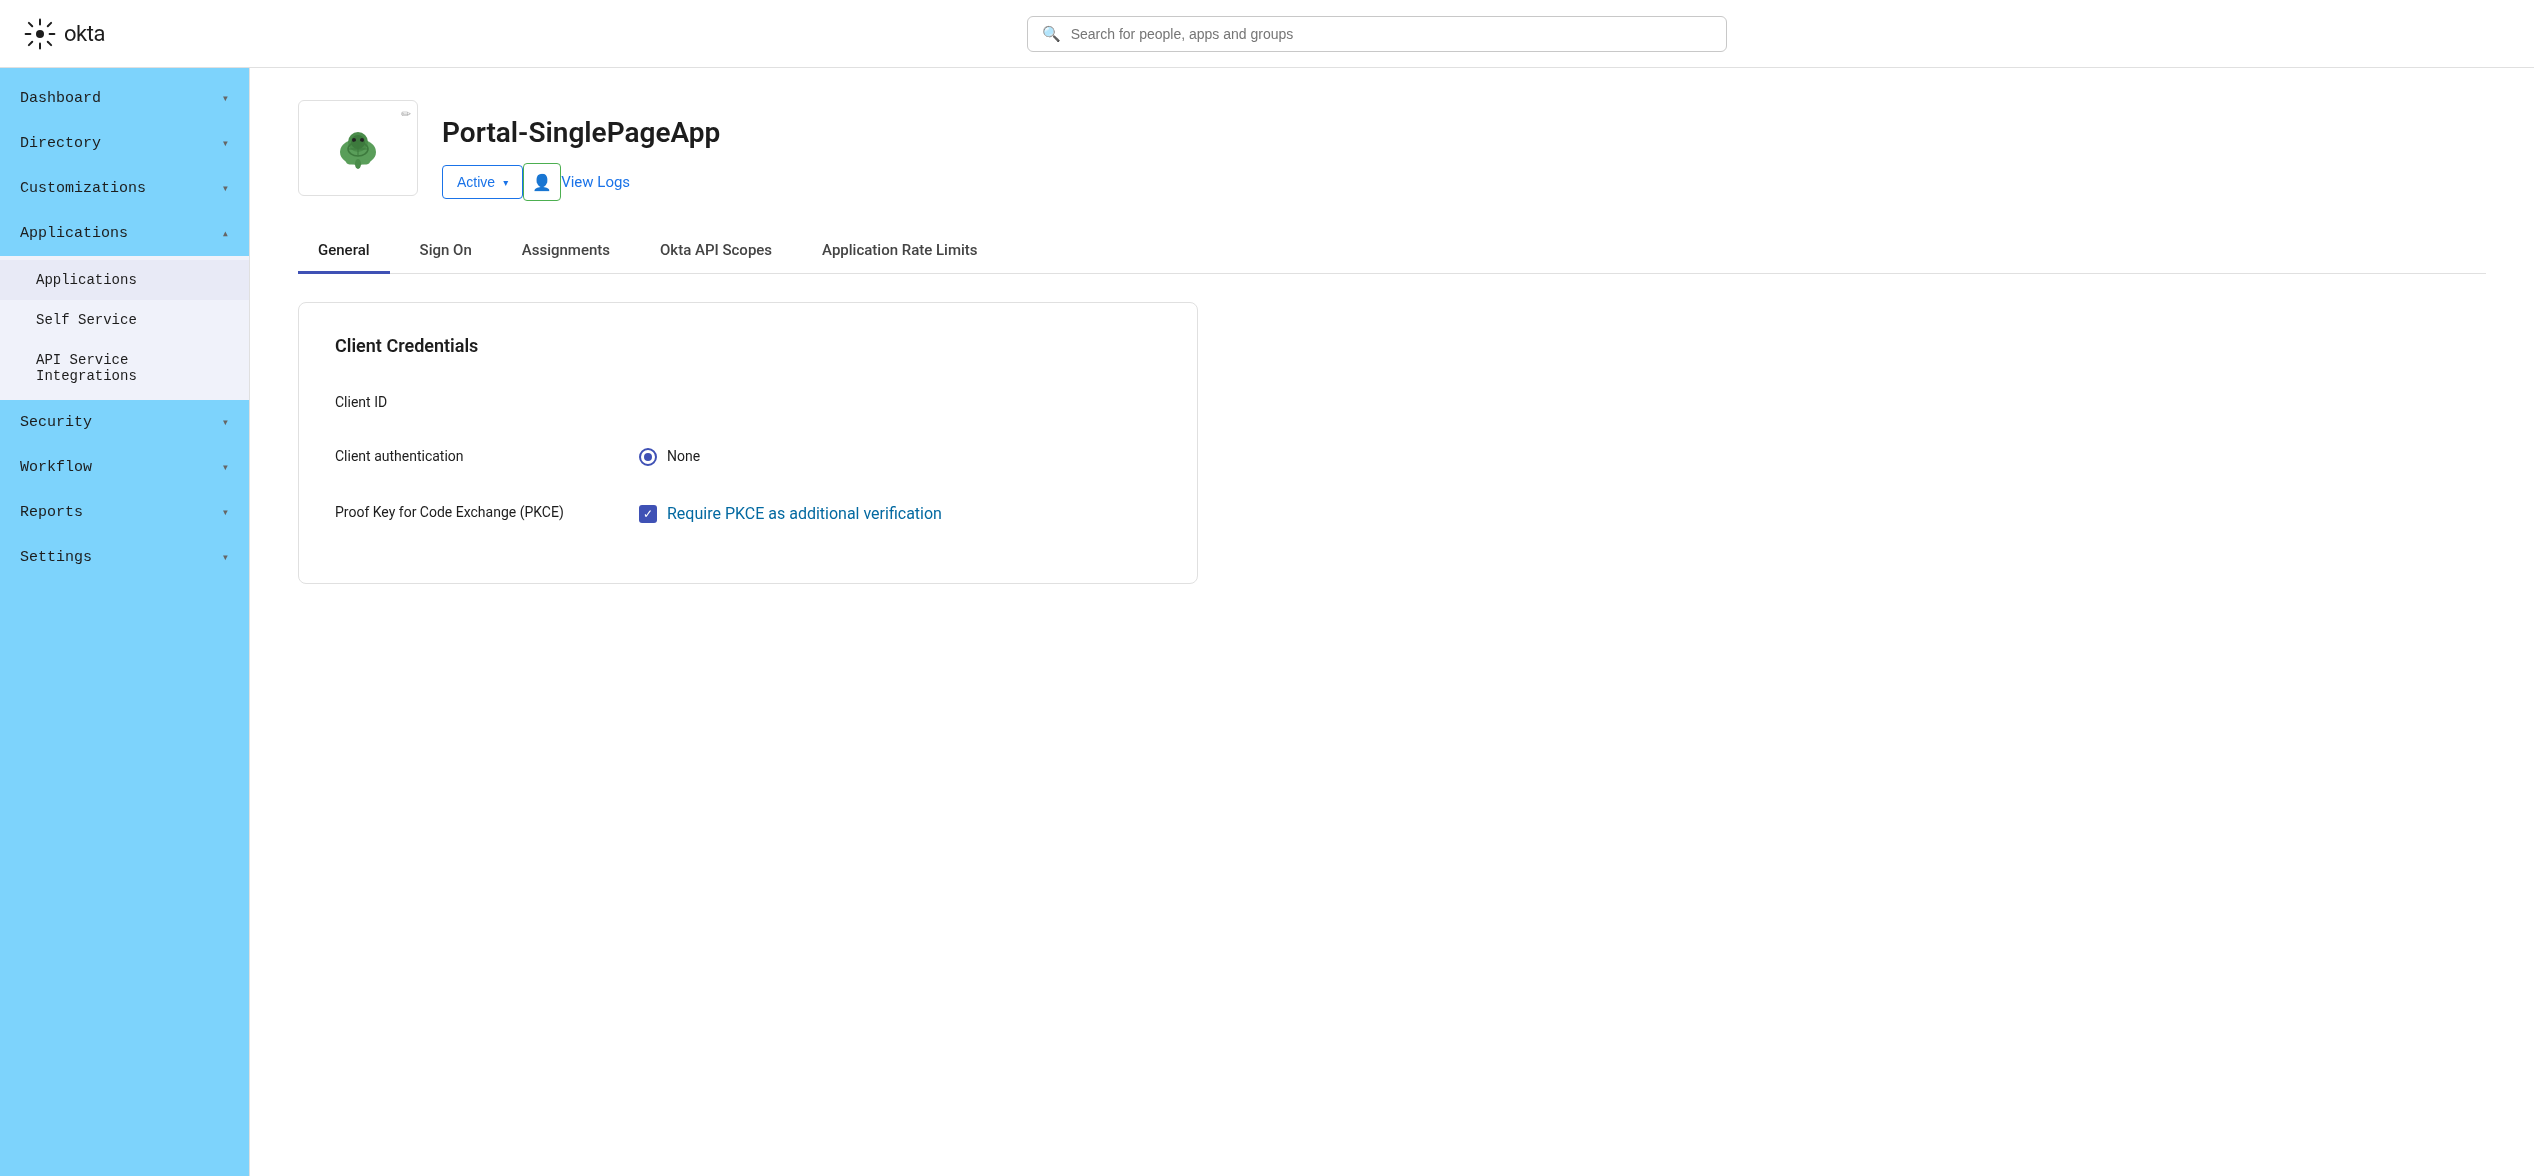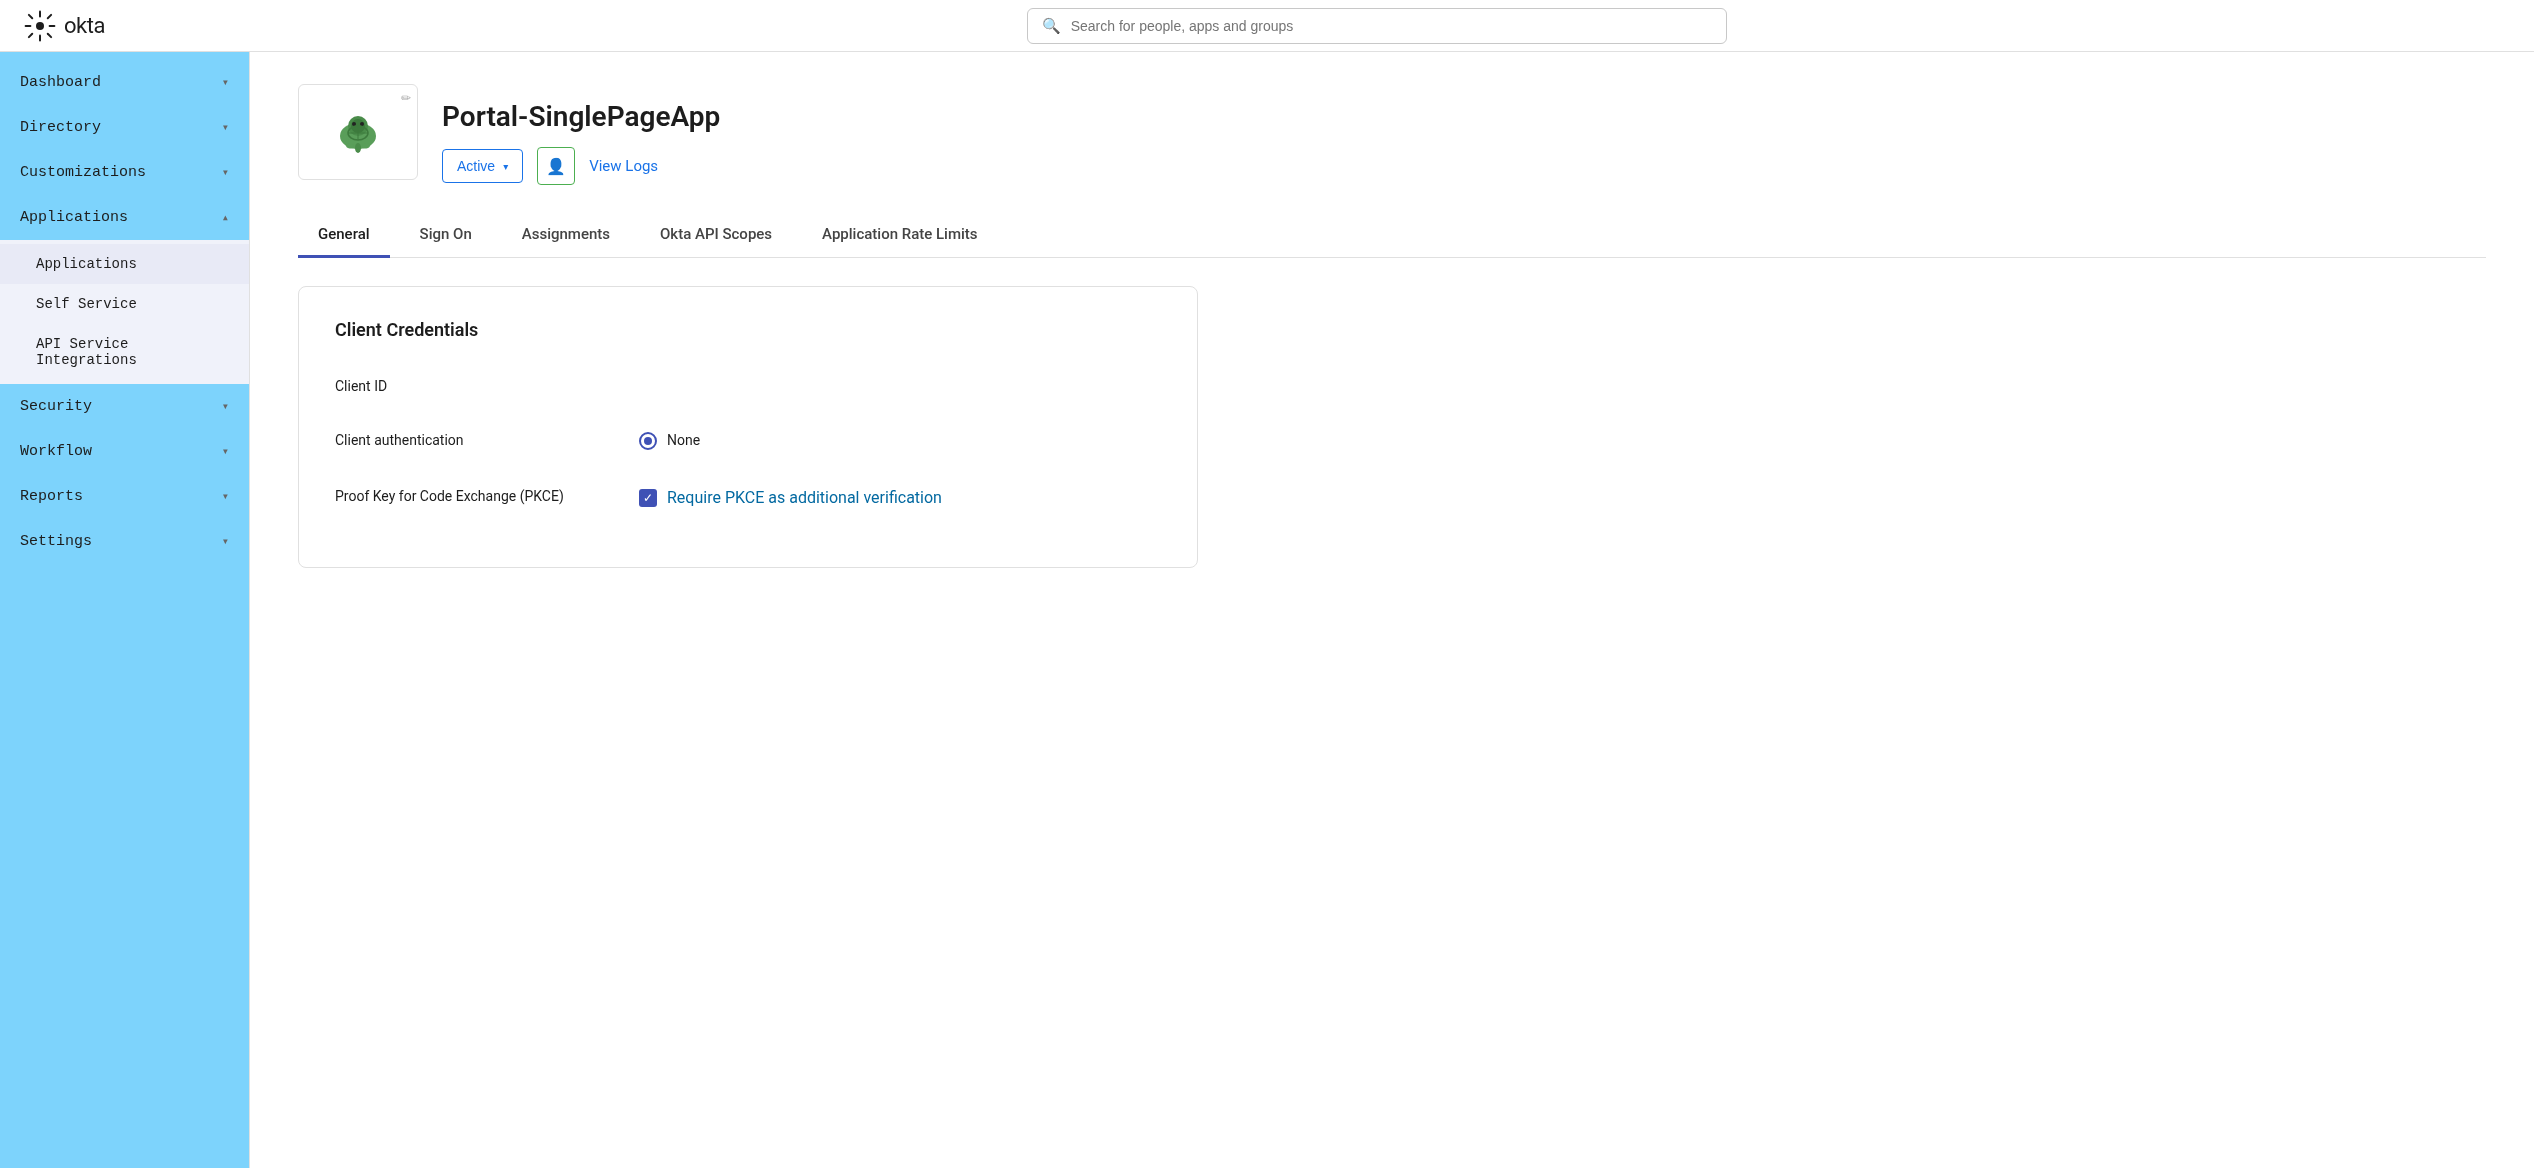--- a/index.html
+++ b/index.html
@@ -3,21 +3,21 @@
   <meta charset="utf-8">
   <style>
     * { box-sizing: border-box; margin: 0; padding: 0; }
     body { font-family: -apple-system, BlinkMacSystemFont, 'Segoe UI', Roboto, sans-serif; background: #fff; color: #1d1d1d; font-size: 14px; }
 
     
     .top-header {
       display: flex;
       align-items: center;
       padding: 0 24px;
-      height: 52px;
+      height: 68px;
       border-bottom: 1px solid #e0e0e0;
       background: #fff;
     }
     .logo-area {
       display: flex;
       align-items: center;
       gap: 8px;
       min-width: 220px;
     }
     .logo-text {
@@ -138,21 +138,20 @@
       margin-top: 8px;
     }
     .app-title {
       font-size: 28px;
       font-weight: 600;
       color: #1d1d1d;
     }
     .app-actions {
       display: flex;
       align-items: center;
-      gap: 14px;
     }
     .btn-active {
       display: flex;
       align-items: center;
       gap: 6px;
       border: 1px solid #1a73e8;
       border-radius: 4px;
       padding: 8px 14px;
       background: #fff;
       color: #1a73e8;

